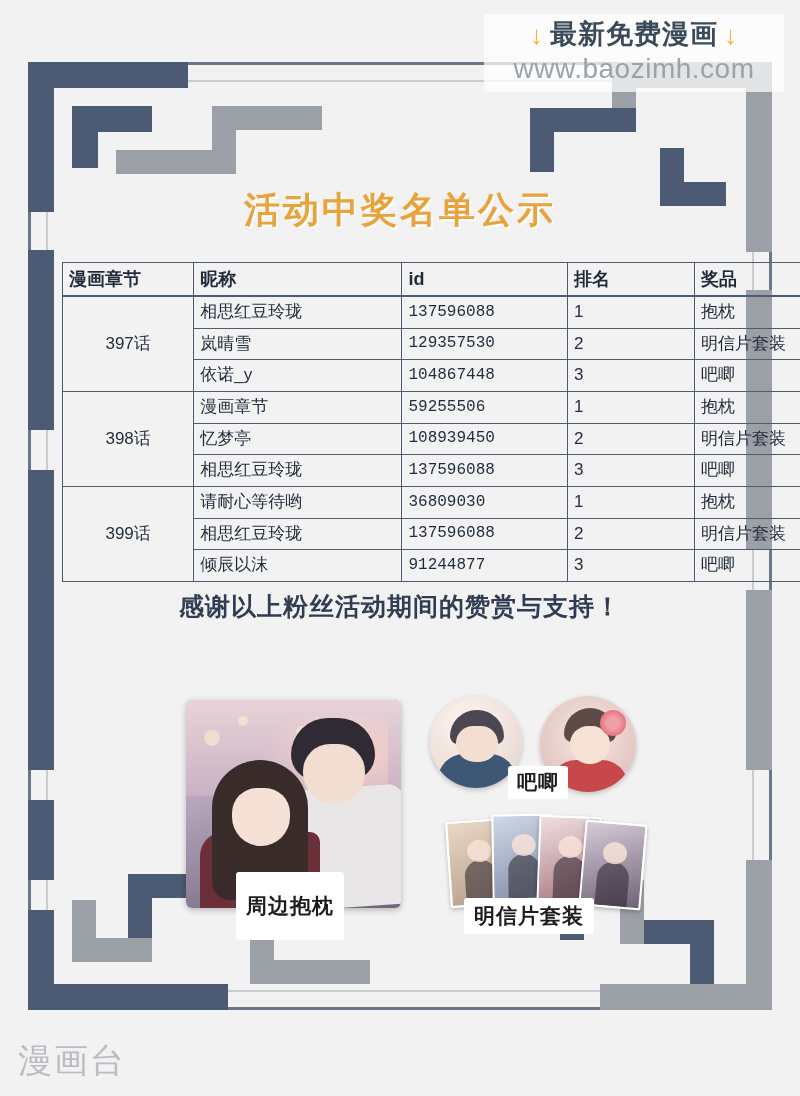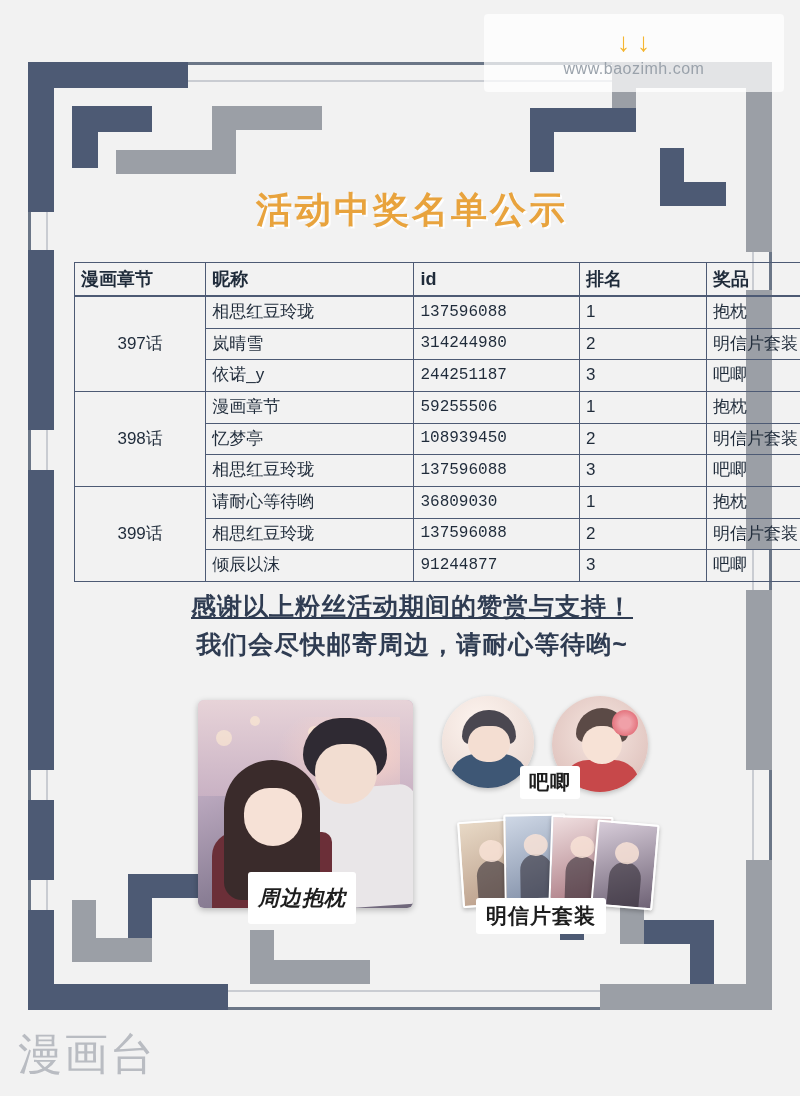--- a/index.html
+++ b/index.html
@@ -39,21 +39,21 @@
     color: #3b4a5a;
     line-height: 1.1;
     letter-spacing: 1px;
   }
   .wm-arrow {
     color: #f5b631;
     font-size: 26px;
     font-weight: bold;
   }
   .wm-line2 {
-    font-size: 16px;
+    font-size: 28px;
     color: #9aa2ab;
     letter-spacing: 0.5px;
     line-height: 1.2;
     margin-top: 2px;
   }
 
   
   .frame-layer {
     position: absolute;
     inset: 0;
@@ -128,21 +128,20 @@
   .br4 { left: 620px; top: 920px; width: 94px;  height: 24px; }
   .br5 { left: 620px; top: 880px; width: 24px;  height: 64px; }
   .br6 { left: 560px; top: 880px; width: 84px;  height: 24px; }
   .br7 { left: 560px; top: 880px; width: 24px;  height: 60px; }
 
   
   .content {
     position: absolute;
     inset: 0;
     z-index: 20;
-    margin-left: 12px;
   }
 
   .title {
     position: absolute;
     top: 186px;
     left: 0;
     width: 800px;
     text-align: center;
     font-size: 36px;
     font-weight: bold;
@@ -192,21 +191,21 @@
   
   .thanks {
     position: absolute;
     left: 0;
     top: 588px;
     width: 800px;
     text-align: center;
     color: #2f3c52;
     font-weight: bold;
   }
-  .thanks .l1 { font-size: 25px; letter-spacing: 1px; line-height: 1.5; text-decoration: underline; }
+  .thanks .l1 { font-size: 25px; letter-spacing: 1px; line-height: 1.5; }
   .thanks .l2 { font-size: 25px; letter-spacing: 1px; line-height: 1.5; }
 
   
   .products {
     position: absolute;
     left: 0;
     top: 690px;
     width: 800px;
     height: 270px;
   }
@@ -264,24 +263,23 @@
   .pillow .bokeh3 { left: 110px; top: 26px; width: 12px; height: 12px; }
 
   .label-pillow {
     position: absolute;
     left: 236px;
     top: 182px;
     background: #ffffff;
     color: #1d1d1d;
     font-size: 21px;
     font-weight: bold;
-    padding: 12px 10px;
+    padding: 20px 10px;
     border-radius: 3px;
     letter-spacing: 1px;
-    font-style: italic;
   }
 
   
   .badge {
     position: absolute;
     border-radius: 50%;
     overflow: hidden;
     box-shadow: 0 2px 5px rgba(0,0,0,0.22);
   }
   .badge-a {
@@ -374,21 +372,21 @@
     padding: 4px 10px;
     border-radius: 3px;
     letter-spacing: 1px;
   }
 
   
   .brand {
     position: absolute;
     left: 18px;
     bottom: 12px;
-    font-size: 44px;
+    font-size: 34px;
     color: #b9bcc2;
     letter-spacing: 2px;
     z-index: 30;
   }
 </style>
 </head>
 <body>
 
 <div class="frame-layer">
   <div class="outer-border"></div>
@@ -454,27 +452,27 @@
 
         <tr>
           <td class="chapter" rowspan="3">397话</td>
           <td>相思红豆玲珑</td>
           <td class="mono">137596088</td>
           <td>1</td>
           <td>抱枕</td>
         </tr>
         <tr>
           <td>岚晴雪</td>
-          <td class="mono">314244980</td>
+          <td class="mono">129357530</td>
           <td>2</td>
           <td>明信片套装</td>
         </tr>
         <tr>
           <td>依诺_y</td>
-          <td class="mono">244251187</td>
+          <td class="mono">104867448</td>
           <td>3</td>
           <td>吧唧</td>
         </tr>
 
         <tr>
           <td class="chapter" rowspan="3">398话</td>
           <td>漫画章节</td>
           <td class="mono">59255506</td>
           <td>1</td>
           <td>抱枕</td>
@@ -510,21 +508,20 @@
           <td class="mono">91244877</td>
           <td>3</td>
           <td>吧唧</td>
         </tr>
       </tbody>
     </table>
   </div>
 
   <div class="thanks">
     <div class="l1">感谢以上粉丝活动期间的赞赏与支持！</div>
-    <div class="l2">我们会尽快邮寄周边，请耐心等待哟~</div>
   </div>
 
   <div class="products">
 
     <div class="pillow">
       <div class="sky"></div>
       <div class="glow"></div>
       <div class="bokeh1"></div>
       <div class="bokeh2"></div>
       <div class="bokeh3"></div>
@@ -568,18 +565,19 @@
           <div class="hd"></div>
         </div>
     </div>
     <div class="label-cards">明信片套装</div>
   </div>
 </div>
 
 <div class="watermark">
   <div class="wm-line1">
     <span class="wm-arrow">↓</span>
+    <span>最新免费漫画</span>
     <span class="wm-arrow">↓</span>
   </div>
   <div class="wm-line2">www.baozimh.com</div>
 </div>
 
 <div class="brand">漫画台</div>
 
 </body></html>

